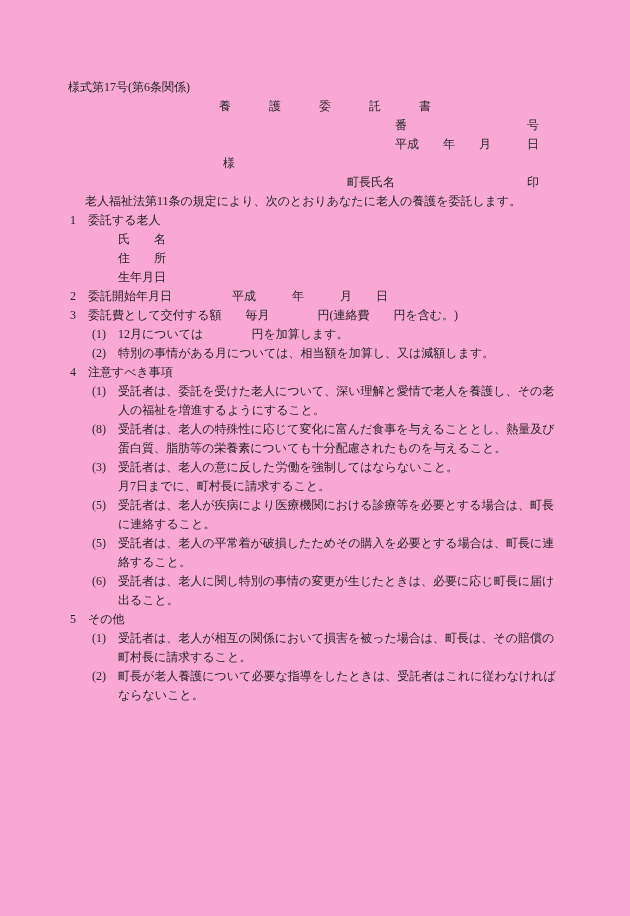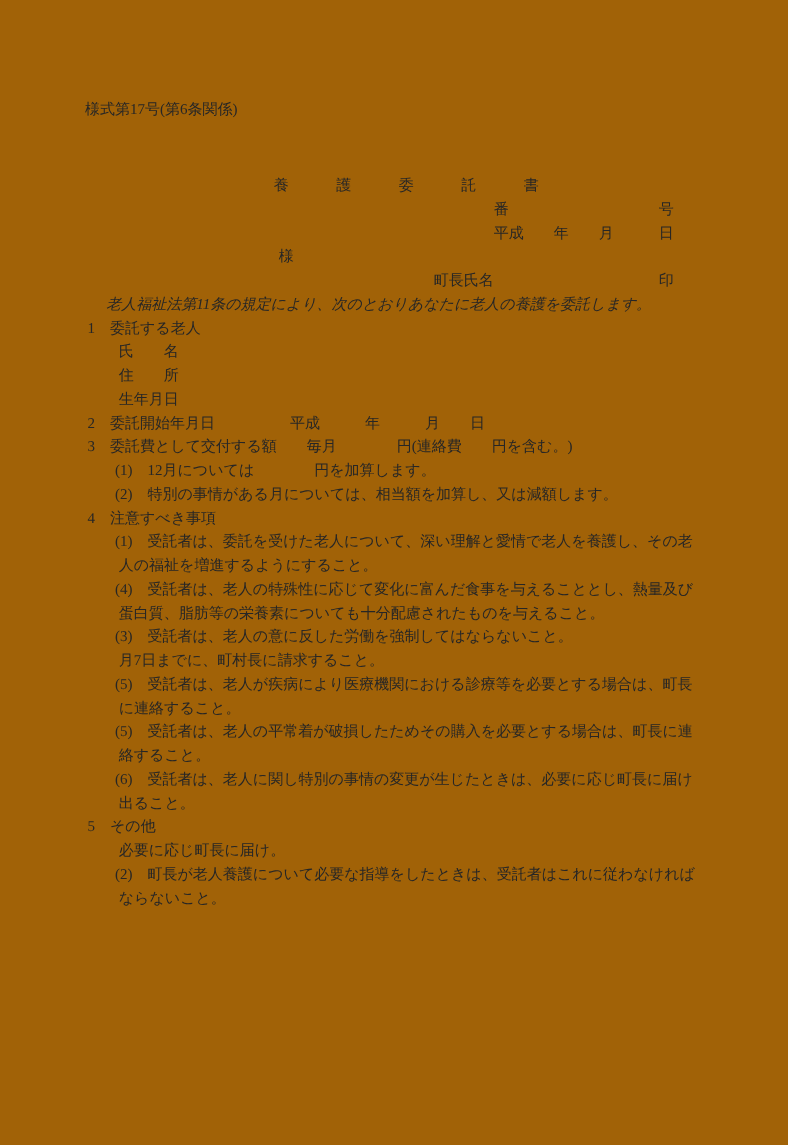--- a/index.html
+++ b/index.html
@@ -4,43 +4,43 @@
 <style>
   html, body {
     margin: 0;
     padding: 0;
     background: #ffffff;
   }
   .page {
     position: relative;
     width: 630px;
     height: 916px;
-    background: #a16207;
+    background: #f9a8d4;
     font-family: "Liberation Serif", "DejaVu Serif", serif;
     font-size: 12px;
     color: #262626;
     box-sizing: border-box;
     padding-top: 78px;
     overflow: hidden;
   }
   .line {
     height: 19px;
     line-height: 19px;
     white-space: pre;
   }
   .title-line  { letter-spacing: 0.5px; }
   .ind-form    { padding-left: 68px;  }
-  .ind-title   { padding-left: 219px; margin-top: 42px; }
+  .ind-title   { padding-left: 219px; }
   .ind-right   { padding-left: 395px; }
   .ind-addr    { padding-left: 223px; }
   .ind-mayor   { padding-left: 347px; }
-  .ind-intro   { padding-left: 85px; font-style: italic;  }
+  .ind-intro   { padding-left: 85px;  }
   .ind-num     { padding-left: 70px;  }
   .ind-marker  { padding-left: 92px;  }
-  .ind-cont    { padding-left: 95px; }
+  .ind-cont    { padding-left: 70px; margin-left: 48px; }
 </style>
 </head>
 <body>
 
 <div class="page">
 
   <div class="line ind-form">様式第17号(第6条関係)</div>
   <div class="line ind-title title-line">養　　　護　　　委　　　託　　　書</div>
   <div class="line ind-right">番　　　　　　　　　　号</div>
   <div class="line ind-right">平成　　年　　月　　　日</div>
@@ -52,28 +52,29 @@
   <div class="line ind-cont">氏　　名</div>
   <div class="line ind-cont">住　　所</div>
   <div class="line ind-cont">生年月日</div>
   <div class="line ind-num">2　委託開始年月日　　　　　平成　　　年　　　月　　日</div>
   <div class="line ind-num">3　委託費として交付する額　　毎月　　　　円(連絡費　　円を含む。)</div>
   <div class="line ind-marker">(1)　12月については　　　　円を加算します。</div>
   <div class="line ind-marker">(2)　特別の事情がある月については、相当額を加算し、又は減額します。</div>
   <div class="line ind-num">4　注意すべき事項</div>
   <div class="line ind-marker">(1)　受託者は、委託を受けた老人について、深い理解と愛情で老人を養護し、その老</div>
   <div class="line ind-cont">人の福祉を増進するようにすること。</div>
-  <div class="line ind-marker">(4)　受託者は、老人の特殊性に応じて変化に富んだ食事を与えることとし、熱量及び</div>
+  <div class="line ind-marker">(8)　受託者は、老人の特殊性に応じて変化に富んだ食事を与えることとし、熱量及び</div>
   <div class="line ind-cont">蛋白質、脂肪等の栄養素についても十分配慮されたものを与えること。</div>
   <div class="line ind-marker">(3)　受託者は、老人の意に反した労働を強制してはならないこと。</div>
   <div class="line ind-cont">月7日までに、町村長に請求すること。</div>
   <div class="line ind-marker">(5)　受託者は、老人が疾病により医療機関における診療等を必要とする場合は、町長</div>
   <div class="line ind-cont">に連絡すること。</div>
   <div class="line ind-marker">(5)　受託者は、老人の平常着が破損したためその購入を必要とする場合は、町長に連</div>
   <div class="line ind-cont">絡すること。</div>
   <div class="line ind-marker">(6)　受託者は、老人に関し特別の事情の変更が生じたときは、必要に応じ町長に届け</div>
   <div class="line ind-cont">出ること。</div>
   <div class="line ind-num">5　その他</div>
-  <div class="line ind-cont">必要に応じ町長に届け。</div>
+  <div class="line ind-marker">(1)　受託者は、老人が相互の関係において損害を被った場合は、町長は、その賠償の</div>
+  <div class="line ind-cont">町村長に請求すること。</div>
   <div class="line ind-marker">(2)　町長が老人養護について必要な指導をしたときは、受託者はこれに従わなければ</div>
   <div class="line ind-cont">ならないこと。</div>
 
 </div>
 
 </body></html>

